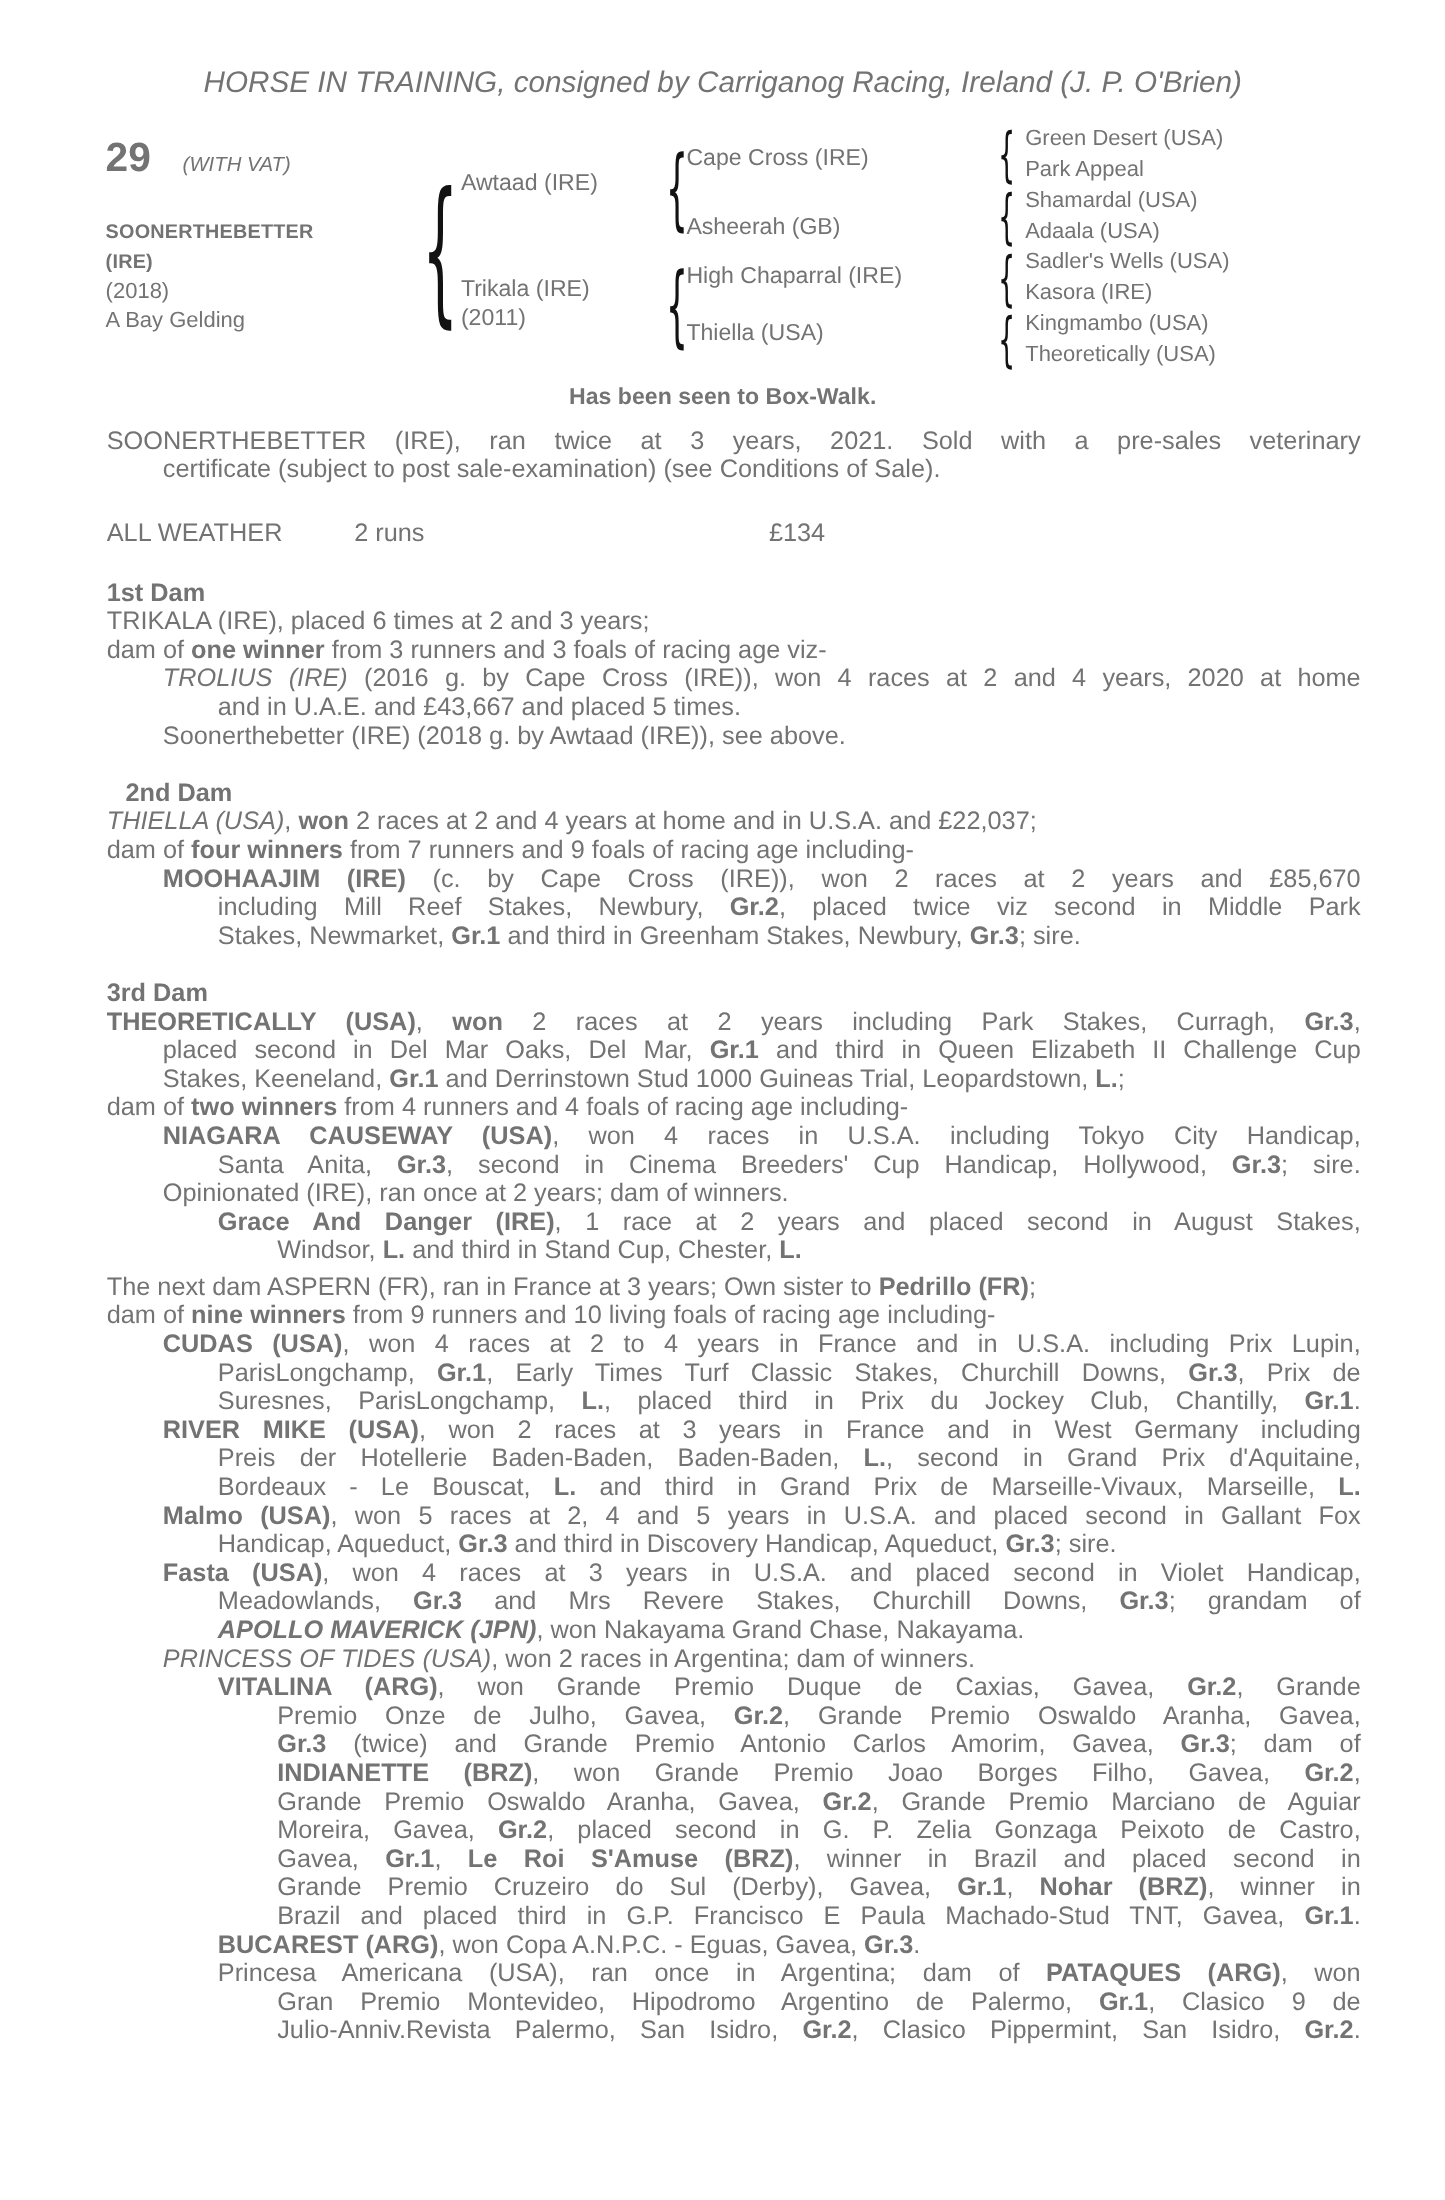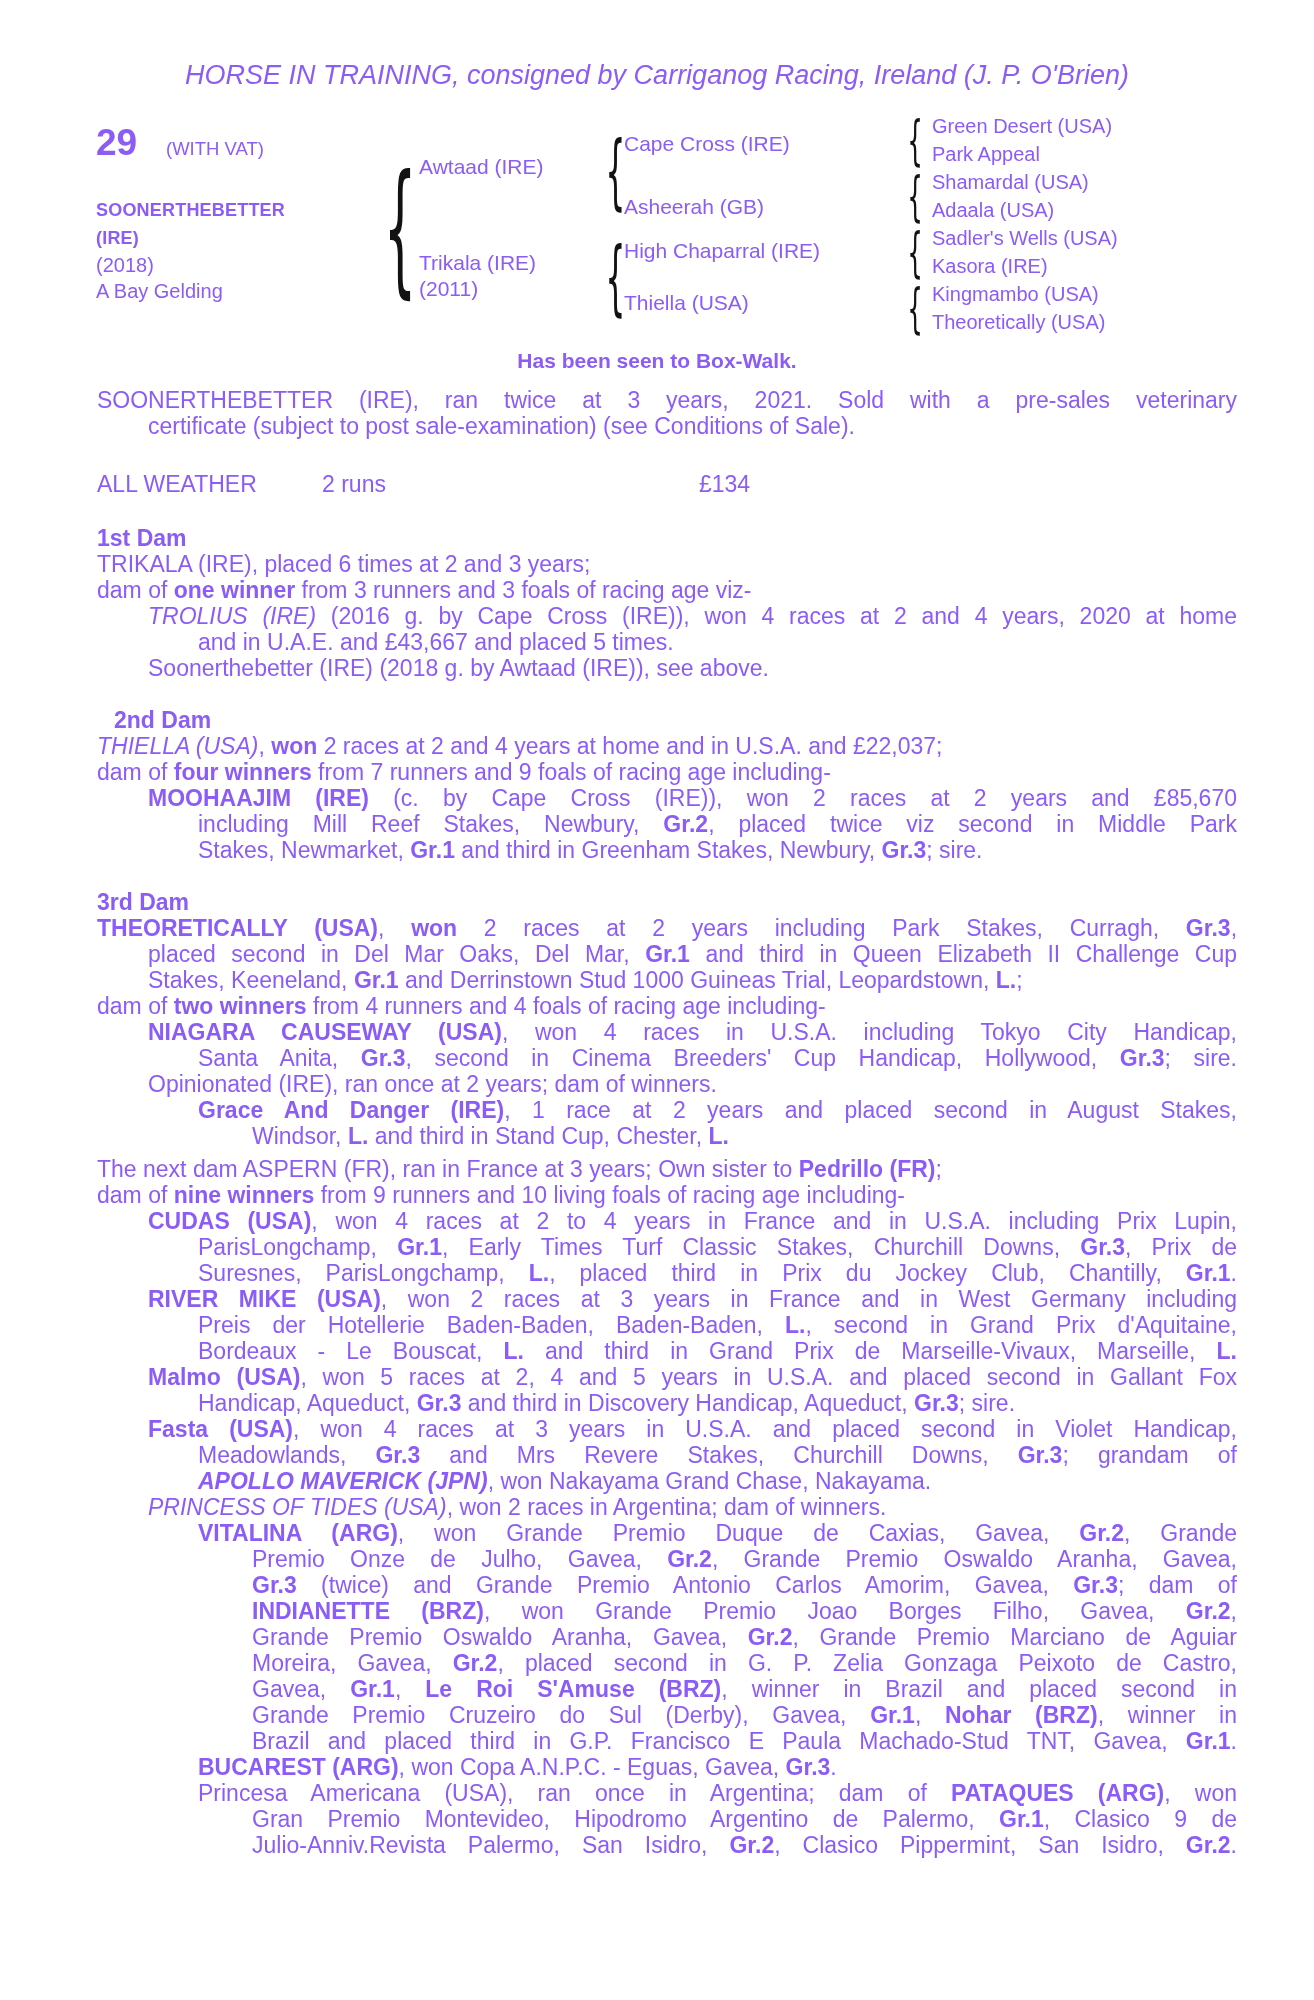--- a/index.html
+++ b/index.html
@@ -1,21 +1,21 @@
 <!DOCTYPE html>
 <html><head>
 <meta charset="utf-8">
 <style>
   html,body{margin:0;padding:0;background:#ffffff;}
-  .page{position:relative;width:1314px;height:2000px;background:#ffffff;color:#8b5cf6;
+  .page{position:relative;width:1314px;height:2000px;background:#ffffff;color:#737373;
         font-family:"Liberation Sans",sans-serif;overflow:hidden;}
   .header{position:absolute;top:60px;left:0;width:100%;text-align:center;
           font-style:italic;font-size:27px;line-height:30px;}
   .lot-number{position:absolute;left:96px;top:124px;font-size:37px;font-weight:bold;line-height:37px;}
-  .vat{position:absolute;left:166px;top:139px;font-size:18.5px;line-height:20px;}
+  .vat{position:absolute;left:166px;top:139px;font-size:18.5px;line-height:20px;font-style:italic;}
   .name-block{position:absolute;left:96px;top:196px;}
   .horse-name{font-size:18px;font-weight:bold;line-height:28px;letter-spacing:.2px;}
   .horse-sub{font-size:20px;line-height:26px;}
   .ped-col{position:absolute;font-size:21px;line-height:26px;}
   .ggp-col{position:absolute;left:932px;top:112px;font-size:20px;line-height:28px;}
   .brace{position:absolute;display:flex;align-items:center;justify-content:center;
          font-family:"DejaVu Sans",sans-serif;color:#121212;}
   .brace::before{content:"{";display:block;font-weight:normal;
                  transform:scale(var(--sx,.6),var(--sy,1.35));}
   .brace-main{left:383px;top:152px;width:34px;height:152px;font-size:104px;--sx:.5;--sy:1.38;}

